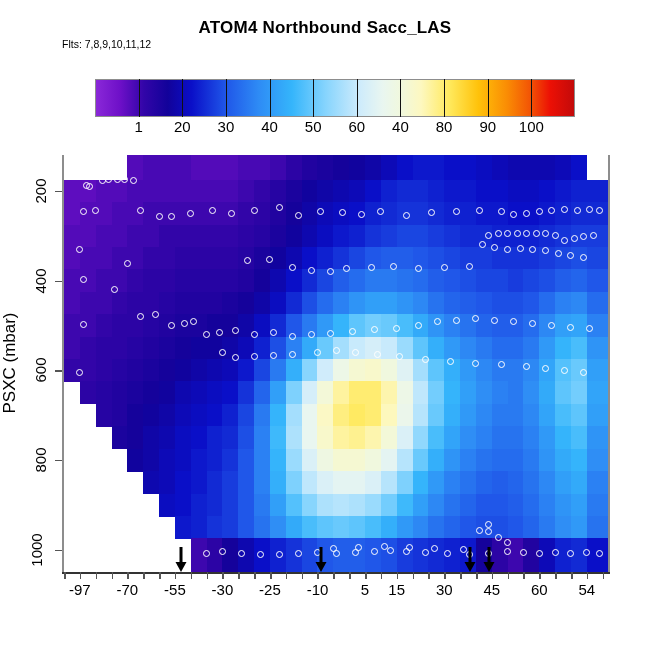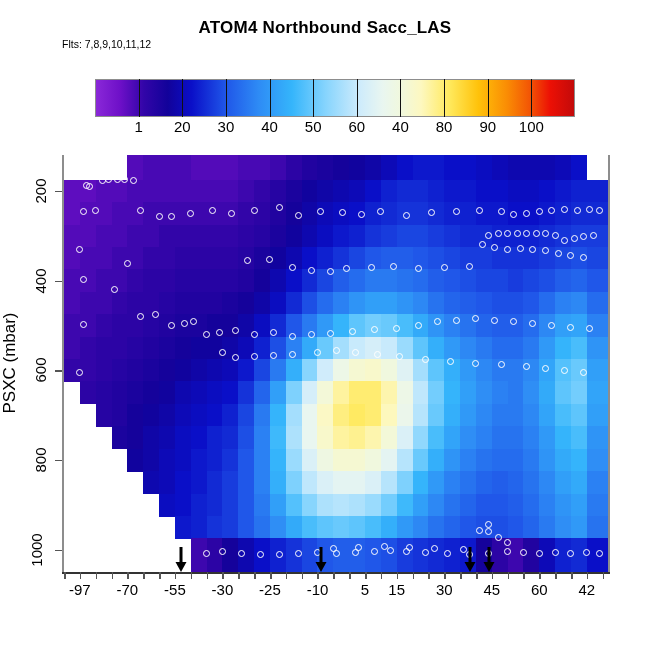--- a/index.html
+++ b/index.html
@@ -880,16 +880,16 @@
       <div class="tkXlab" style="left: 65.3721px;">-70</div>
       <div class="tkXlab" style="left: 112.901px;">-55</div>
       <div class="tkXlab" style="left: 160.43px;">-30</div>
       <div class="tkXlab" style="left: 207.959px;">-25</div>
       <div class="tkXlab" style="left: 255.488px;">-10</div>
       <div class="tkXlab" style="left: 303.017px;">5</div>
       <div class="tkXlab" style="left: 334.703px;">15</div>
       <div class="tkXlab" style="left: 382.233px;">30</div>
       <div class="tkXlab" style="left: 429.762px;">45</div>
       <div class="tkXlab" style="left: 477.291px;">60</div>
-      <div class="tkXlab" style="left: 524.82px;">42</div>
+      <div class="tkXlab" style="left: 524.82px;">54</div>
     </div>
 
 </div>
 
 </body></html>

